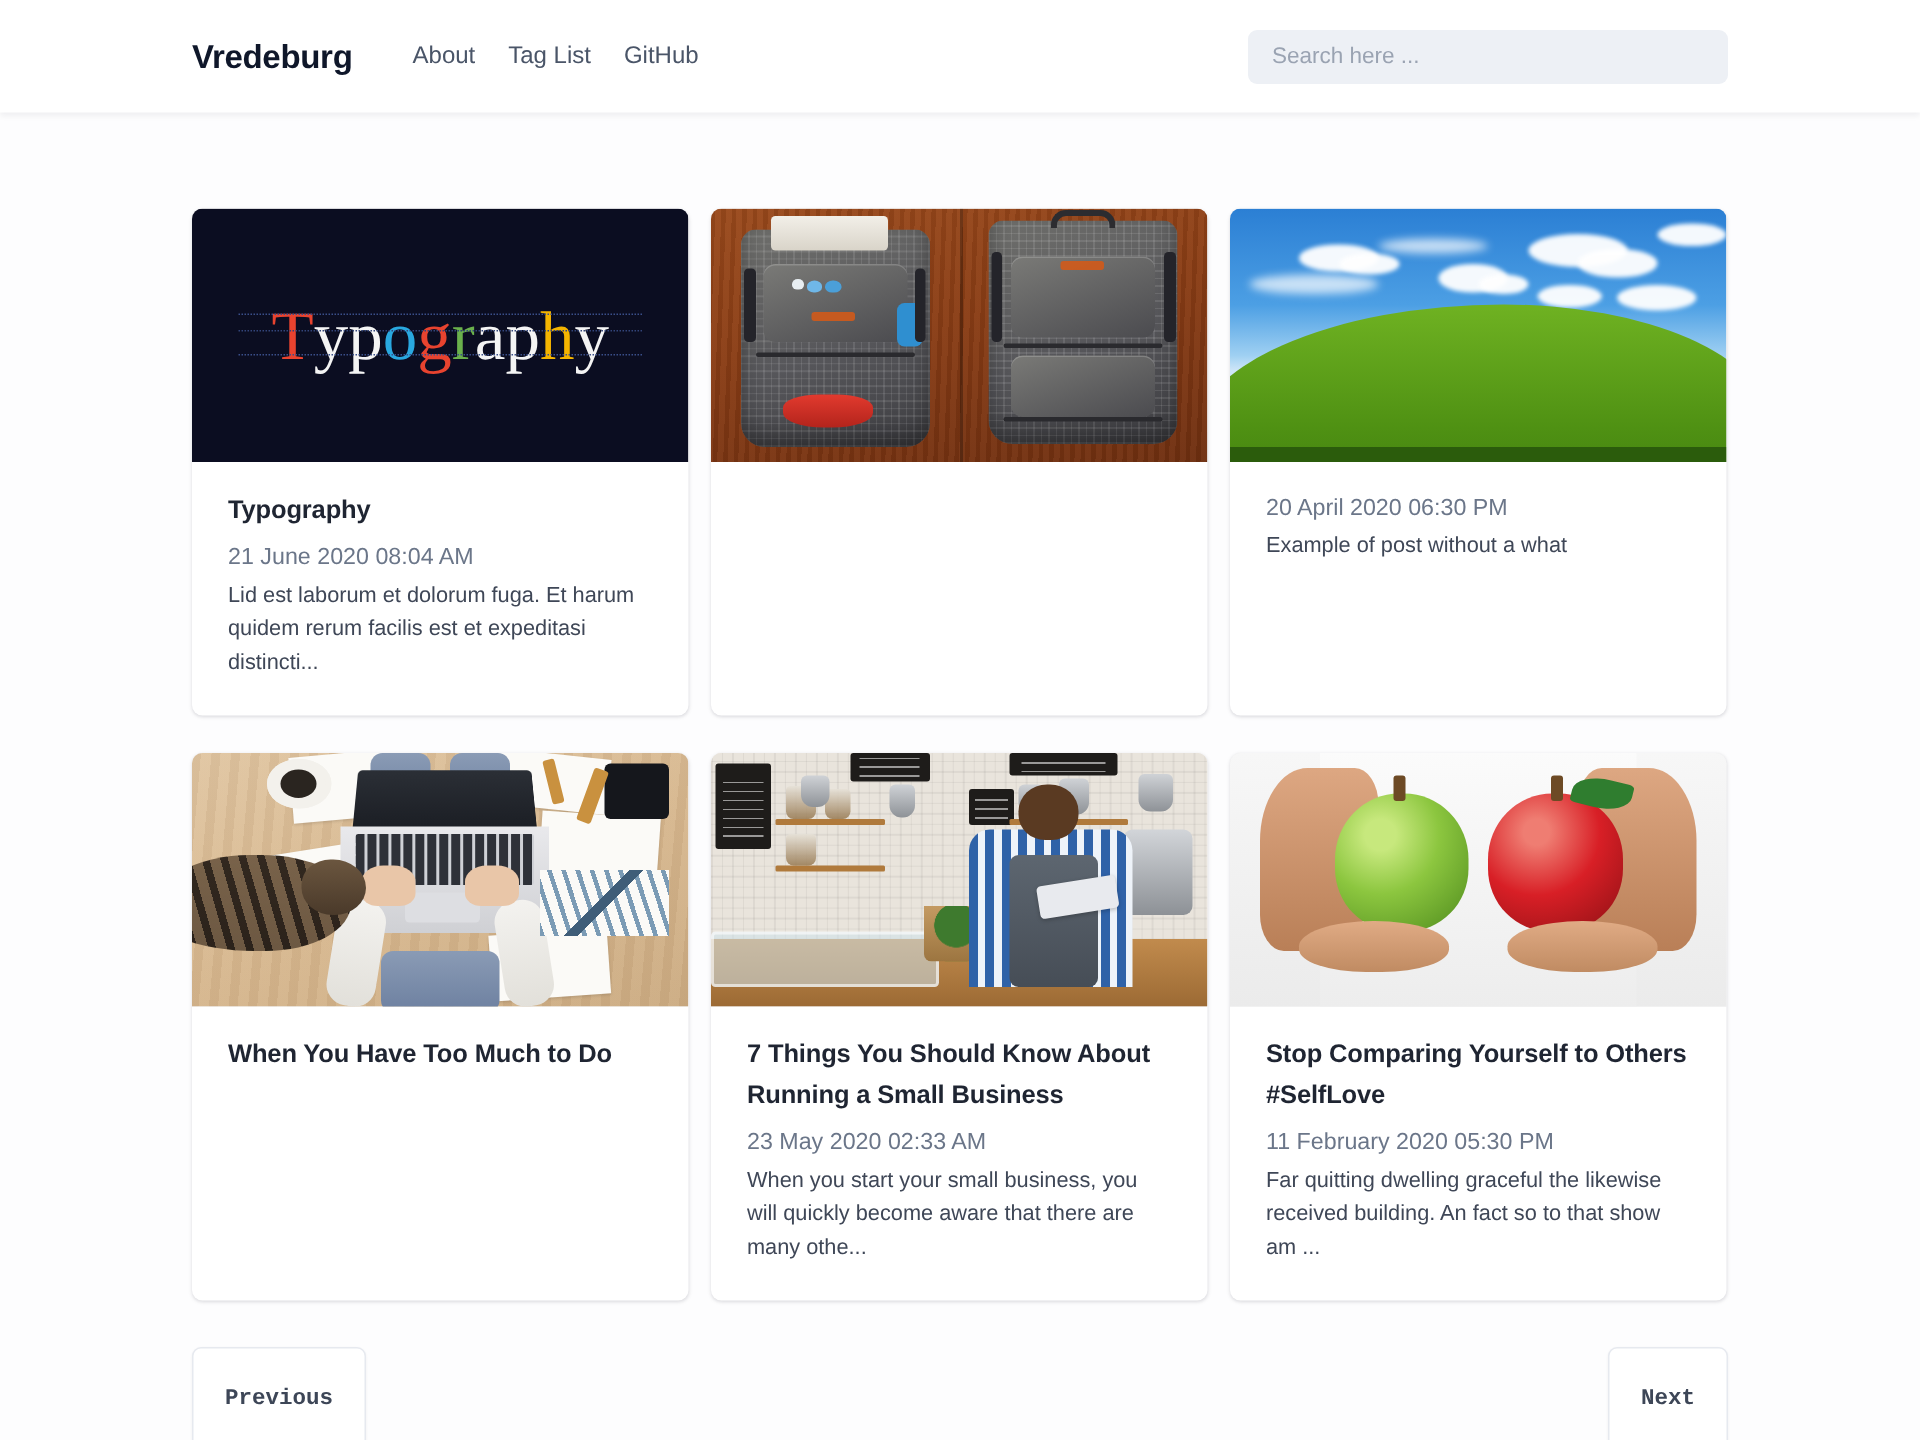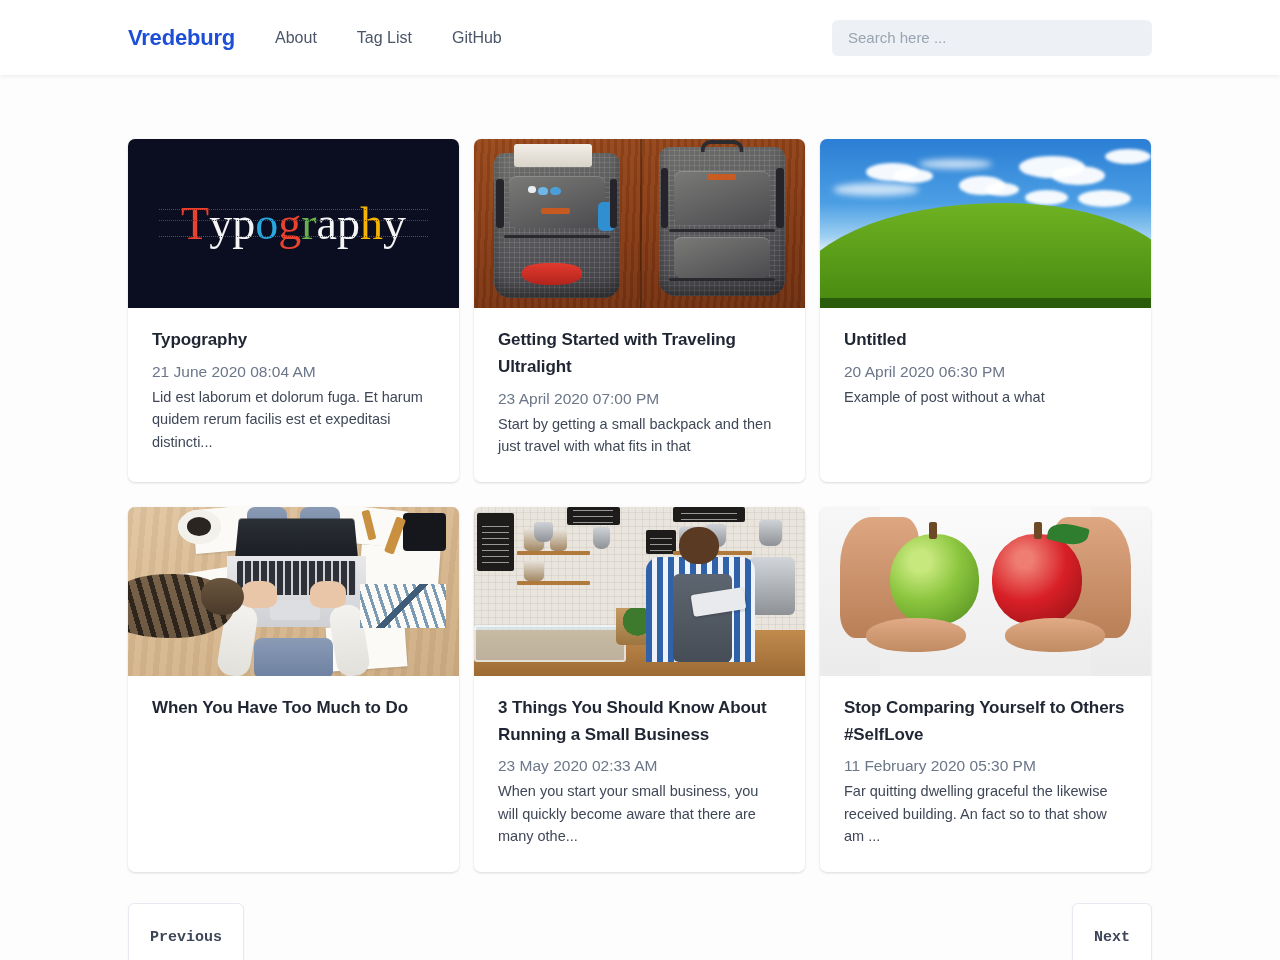--- a/index.html
+++ b/index.html
@@ -26,30 +26,30 @@
     width: 1024px;
     margin: 0 auto;
     padding: 0 0px;
     display: flex;
     align-items: center;
     position: relative;
   }
   .brand {
     font-size: 22px;
     font-weight: bold;
-    color: #1d4ed8;
+    color: #0f172a;
     letter-spacing: -0.2px;
     text-decoration: none;
     margin-right: 40px;
     white-space: nowrap;
   }
   .nav-links {
     display: flex;
     align-items: center;
-    gap: 40px;
+    gap: 22px;
   }
   .nav-link {
     font-size: 16px;
     color: #4a5568;
     text-decoration: none;
     font-weight: 400;
     white-space: nowrap;
   }
   .search-wrap {
     margin-left: auto;
@@ -392,25 +392,20 @@
                 <div class="pack-badge" style="top:6%"></div>
               </div>
             <div class="pack-pocket pk-bot"></div>
             <div class="pack-zip" style="top:55%"></div>
             <div class="pack-zip" style="top:88%"></div>
             <div class="it-strap" style="left:1%;top:14%;width:6%;height:40%"></div>
             <div class="it-strap" style="right:1%;top:14%;width:6%;height:40%"></div>
           </div>
         </div>
       </div>
-      <div class="card-body">
-        <h2 class="card-title">Getting Started with Traveling Ultralight</h2>
-        <div class="card-date">23 April 2020 07:00 PM</div>
-        <p class="card-excerpt">Start by getting a small backpack and then just travel with what fits in that</p>
-      </div>
     </article>
 
     <article class="card">
       <div class="card-media">
         <div class="scene sc-bliss">
           <div class="wisp" style="left:4%;top:26%;width:26%;height:8%"></div>
           <div class="wisp" style="left:30%;top:12%;width:22%;height:6%"></div>
           <div class="cloud" style="left:14%;top:14%;width:16%;height:11%"></div>
           <div class="cloud" style="left:22%;top:18%;width:12%;height:8%"></div>
           <div class="cloud" style="left:42%;top:22%;width:14%;height:11%"></div>
@@ -419,21 +414,20 @@
           <div class="cloud" style="left:70%;top:16%;width:16%;height:11%"></div>
           <div class="cloud" style="left:62%;top:30%;width:13%;height:9%"></div>
           <div class="cloud" style="left:78%;top:30%;width:16%;height:10%"></div>
           <div class="cloud" style="left:86%;top:6%;width:14%;height:9%"></div>
           <div class="bliss-hill2"></div>
           <div class="bliss-hill"></div>
           <div class="bliss-base"></div>
         </div>
       </div>
       <div class="card-body">
-        <h2 class="card-title">Untitled</h2>
         <div class="card-date">20 April 2020 06:30 PM</div>
         <p class="card-excerpt">Example of post without a what</p>
       </div>
     </article>
 
     <article class="card">
       <div class="card-media">
         <div class="scene sc-desk">
           <div class="d-paper" style="left:20%;top:0%;width:22%;height:26%;transform:rotate(-5deg)"></div>
           <div class="d-paper" style="left:58%;top:0%;width:26%;height:22%;transform:rotate(6deg)"></div>
@@ -488,21 +482,21 @@
           <div class="sh-counter"></div>
           <div class="sh-glass"></div>
           <div class="sh-plant"></div>
           <div class="sh-person-body"></div>
           <div class="sh-apron"></div>
           <div class="sh-person-head"></div>
           <div class="sh-tablet"></div>
         </div>
       </div>
       <div class="card-body">
-        <h2 class="card-title">3 Things You Should Know About Running a Small Business</h2>
+        <h2 class="card-title">7 Things You Should Know About Running a Small Business</h2>
         <div class="card-date">23 May 2020 02:33 AM</div>
         <p class="card-excerpt">When you start your small business, you will quickly become aware that there are many othe...</p>
       </div>
     </article>
 
     <article class="card">
       <div class="card-media">
         <div class="scene sc-apples">
           <div class="ap-torso"></div>
           <div class="ap-arm ap-arm-l"></div>

